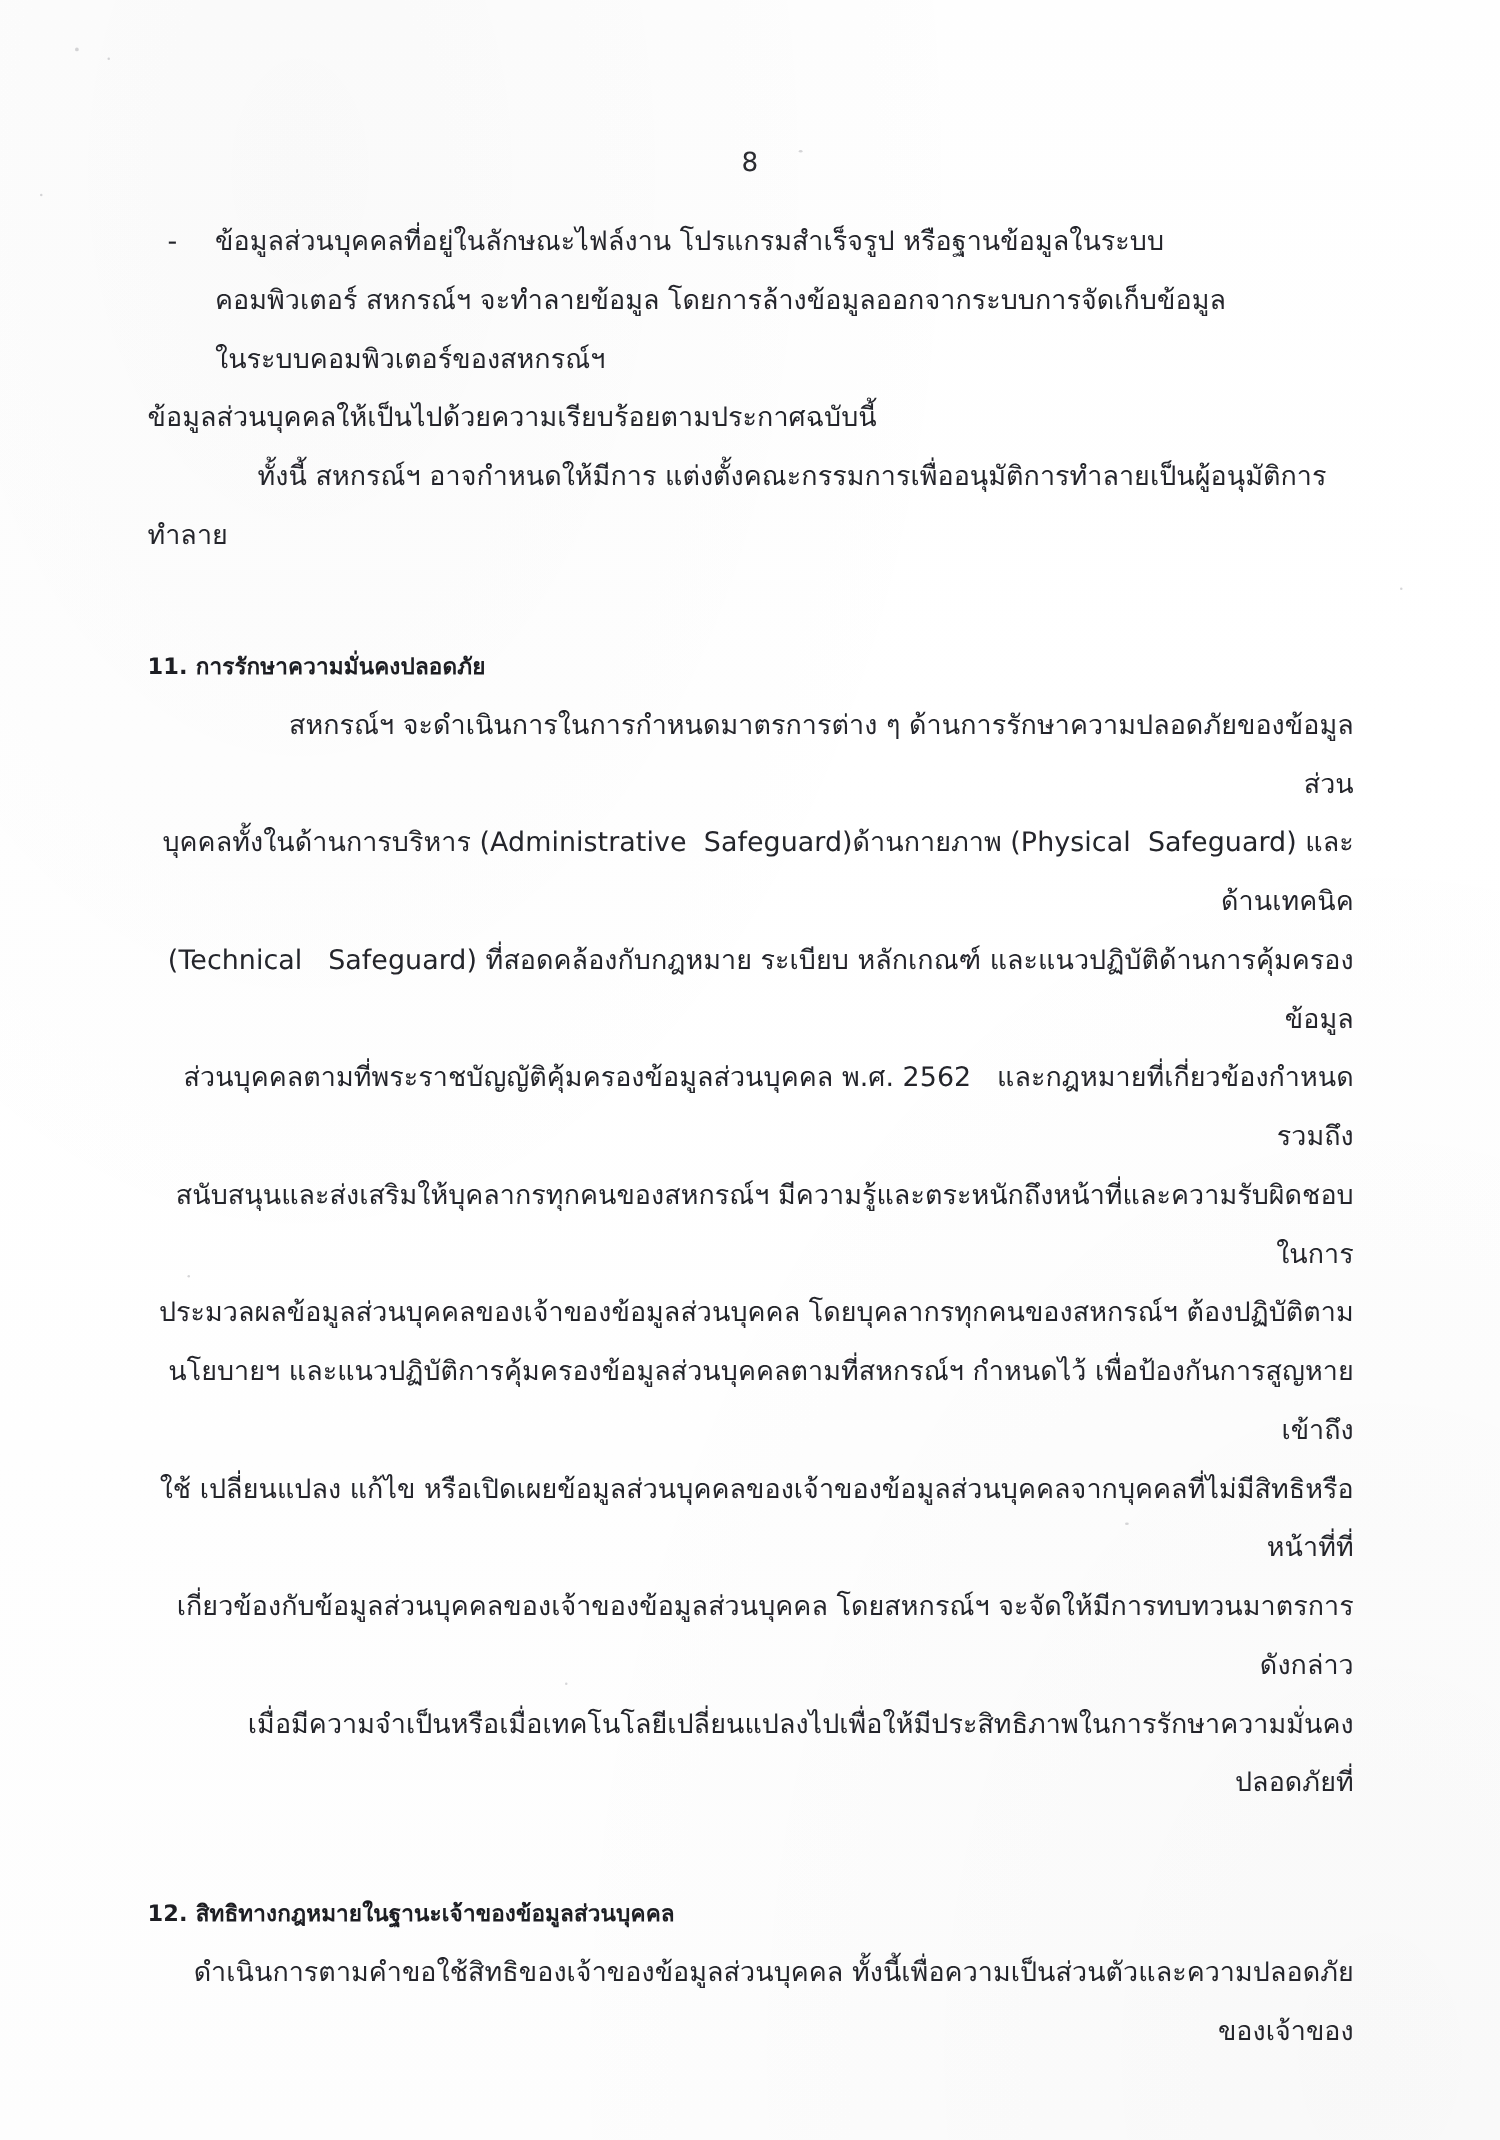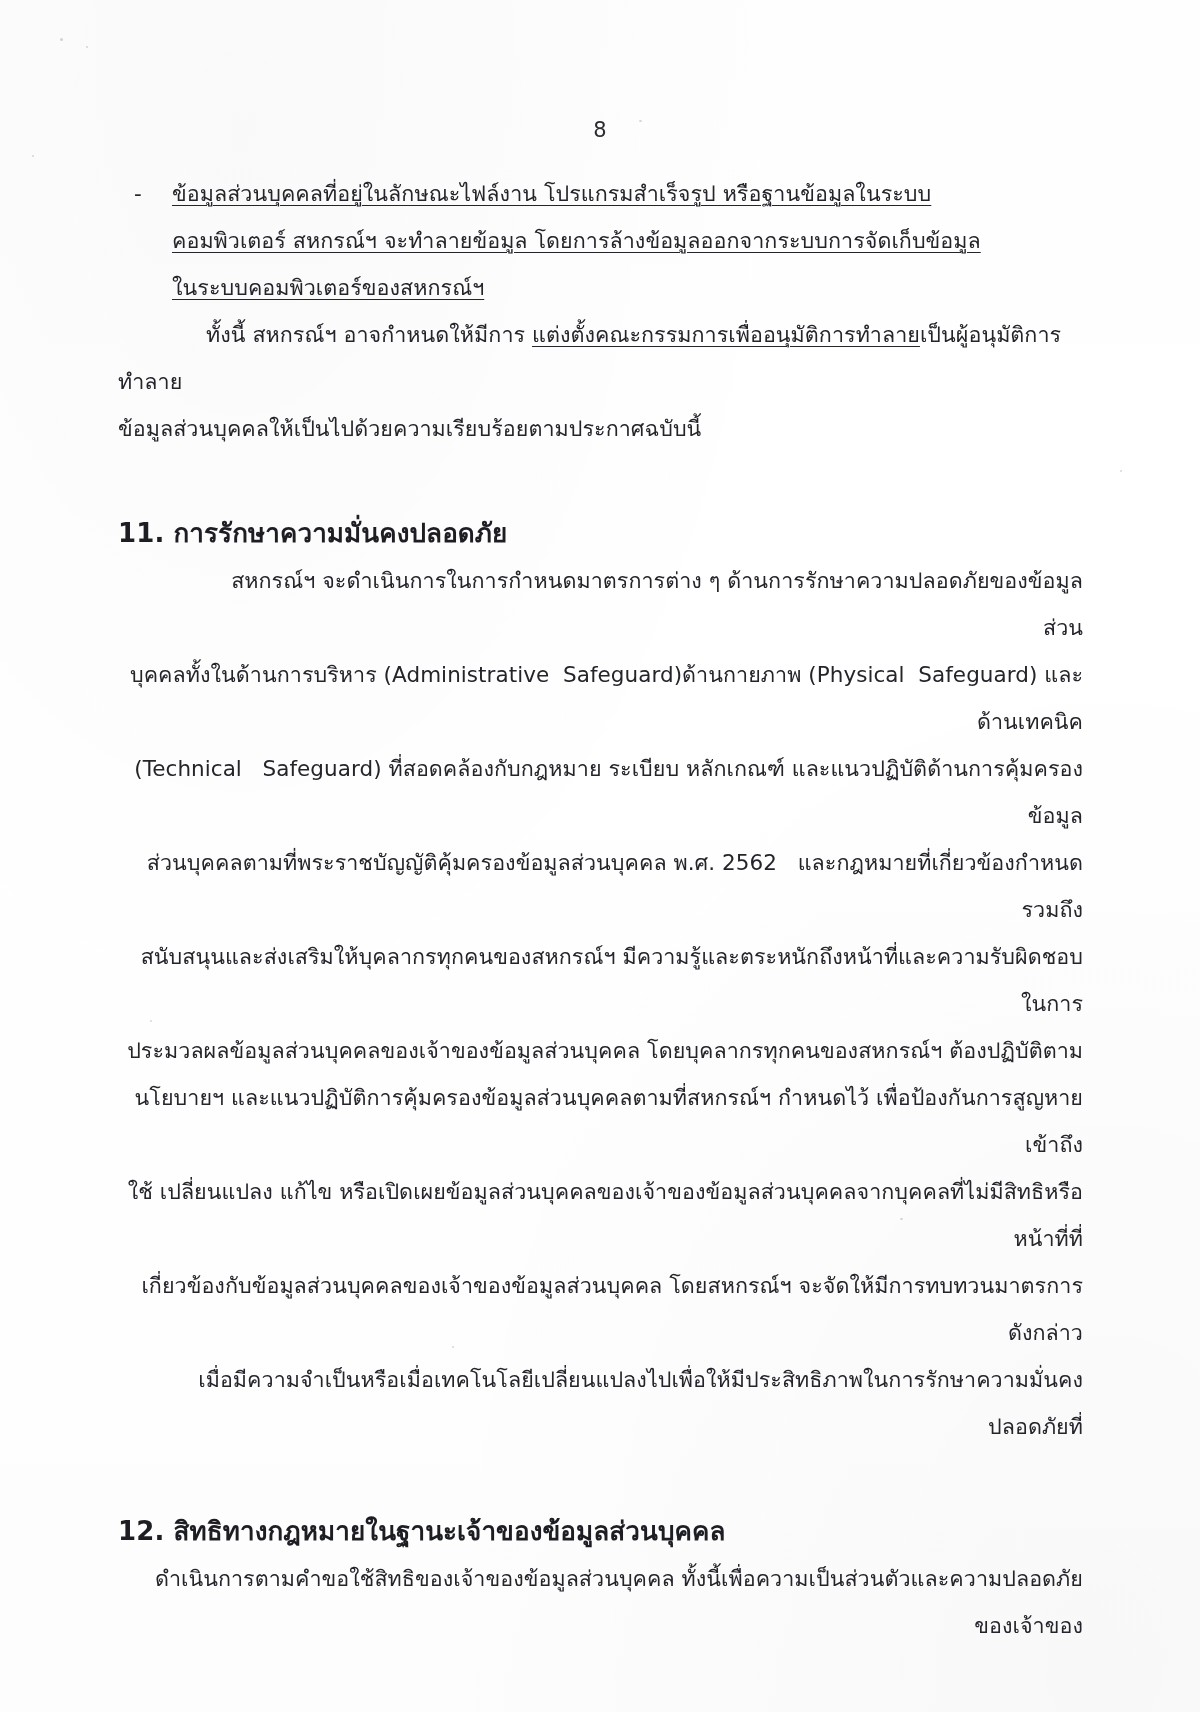--- a/index.html
+++ b/index.html
@@ -62,21 +62,20 @@
   div.line {
     margin: 0;
     font-size: 21.5px;
     line-height: 47px;
     color: #24252b;
     white-space: pre-wrap;
     letter-spacing: 0.05px;
   }
 
   .u {
-    text-decoration: underline;
     text-underline-offset: 4px;
     text-decoration-thickness: 1px;
   }
 
   .bullet-row {
     display: flex;
     align-items: flex-start;
   }
   .bullet-dash {
     width: 42px;
@@ -93,21 +92,21 @@
   }
   .bullet-text .line {
     padding-left: 12px;
   }
 
   .indent-1 { text-indent: 88px; }
   .indent-2 { text-indent: 78px; }
 
   h2.heading {
     margin: 0;
-    font-size: 26px;
+    font-size: 18px;
     line-height: 47px;
     font-weight: bold;
     color: #1d1e23;
     letter-spacing: 0.1px;
   }
   .gap-lg { height: 58px; }
 
   .para { margin: 0; text-align: right; }
 </style>
 </head>
@@ -133,22 +132,22 @@
       <div class="bullet-row">
         <div class="bullet-dash">-</div>
         <div class="bullet-text">
           <p class="line u">ข้อมูลส่วนบุคคลที่อยู่ในลักษณะไฟล์งาน โปรแกรมสำเร็จรูป หรือฐานข้อมูลในระบบ</p>
           <p class="line u">คอมพิวเตอร์ สหกรณ์ฯ จะทำลายข้อมูล โดยการล้างข้อมูลออกจากระบบการจัดเก็บข้อมูล</p>
           <p class="line u">ในระบบคอมพิวเตอร์ของสหกรณ์ฯ</p>
         </div>
       </div>
 
       <div>
+        <p class="line">ข้อมูลส่วนบุคคลให้เป็นไปด้วยความเรียบร้อยตามประกาศฉบับนี้</p>
         <p class="line indent-1"><span>ทั้งนี้ สหกรณ์ฯ อาจกำหนดให้มีการ </span><span class="u">แต่งตั้งคณะกรรมการเพื่ออนุมัติการทำลาย</span><span>เป็นผู้อนุมัติการทำลาย</span></p>
-        <p class="line">ข้อมูลส่วนบุคคลให้เป็นไปด้วยความเรียบร้อยตามประกาศฉบับนี้</p>
       </div>
 
       <div class="gap-lg"></div>
 
       <h2 class="heading">11. การรักษาความมั่นคงปลอดภัย</h2>
 
       <div class="para">
         <p class="line indent-1">สหกรณ์ฯ จะดำเนินการในการกำหนดมาตรการต่าง ๆ ด้านการรักษาความปลอดภัยของข้อมูลส่วน</p>
         <p class="line">บุคคลทั้งในด้านการบริหาร (Administrative  Safeguard)ด้านกายภาพ (Physical  Safeguard) และด้านเทคนิค</p>
         <p class="line">(Technical   Safeguard) ที่สอดคล้องกับกฎหมาย ระเบียบ หลักเกณฑ์ และแนวปฏิบัติด้านการคุ้มครองข้อมูล</p>

